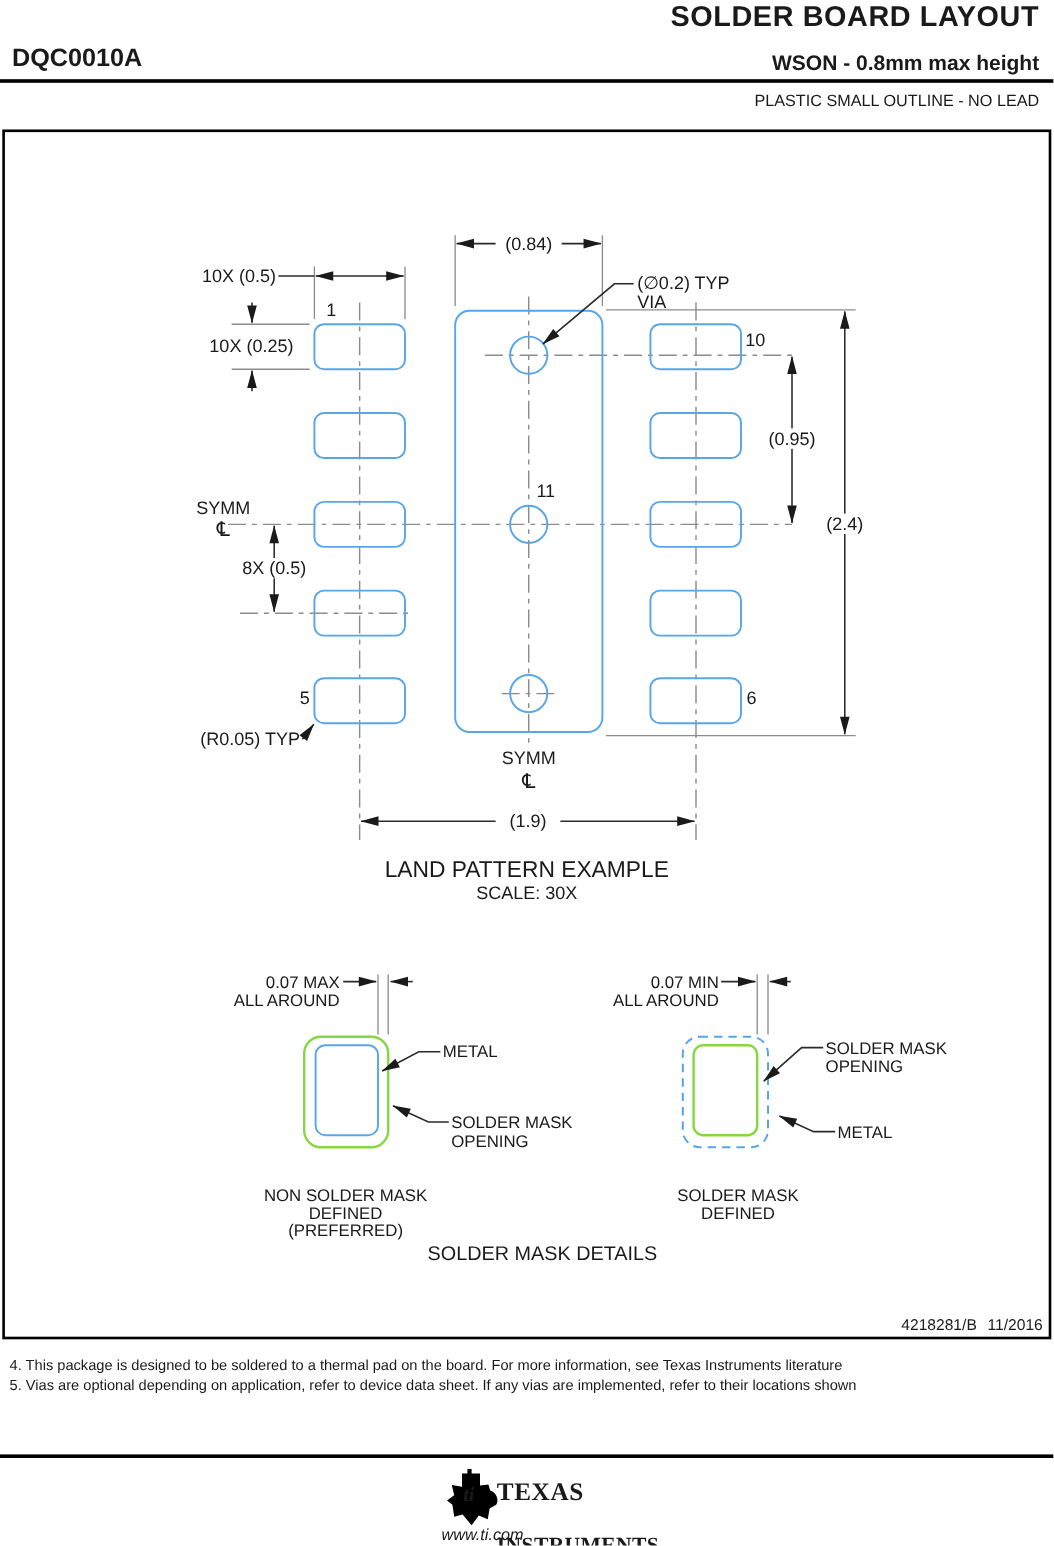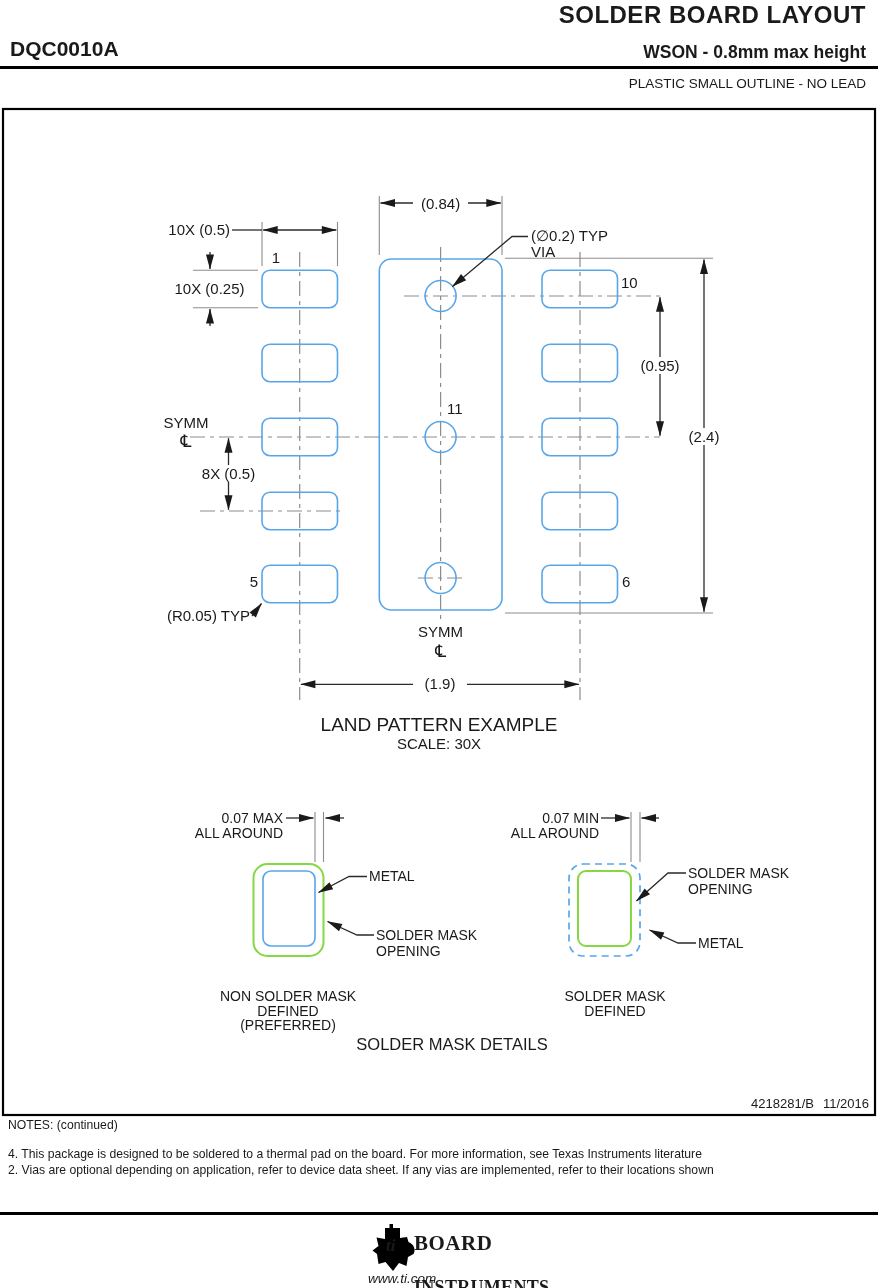--- a/index.html
+++ b/index.html
@@ -185,27 +185,26 @@
     <text class="t14 mid" x="615" y="1015.5">DEFINED</text>
   </g>
 
   <text class="tsm mid" x="452" y="1050">SOLDER MASK DETAILS</text>
 
   <text class="tdoc end" x="814" y="1108">4218281/B</text>
   <text class="tdoc end" x="869" y="1108">11/2016</text>
 </svg>
 
 <div class="abs notes">
-  <div>NOTES: (continued)</div>
   <div class="sp"></div>
   <div>4. This package is designed to be soldered to a thermal pad on the board. For more information, see Texas Instruments literature</div>
-  <div>2. Vias are optional depending on application, refer to device data sheet. If any vias are implemented, refer to their locations shown</div>
+  <div>5. Vias are optional depending on application, refer to device data sheet. If any vias are implemented, refer to their locations shown</div>
 </div>
 
 <div class="abs ftr-rule"></div>
 <svg class="abs bug" width="44" height="48" viewBox="0 0 44 48">
   <path d="M13,4 L28,4 L28,14 L35,13 L36.5,18 C42,20 44,26 41.5,30 L36,33 L34.5,42 L27,39 L21,47 L13.5,38 L6.5,40 L5,30 L0.5,26.5 L6.5,22 L4.5,13.5 L13,15 Z" fill="#000"></path>
   <rect x="17.5" y="0" width="3.5" height="8" fill="#000"></rect>
   <text x="14" y="27" fill="#fff" style="font:bold italic 17px 'Liberation Serif',serif">ti</text>
 </svg>
-<div class="abs brand1">BOARD</div>
+<div class="abs brand1">TEXAS</div>
 <div class="abs brand2">INSTRUMENTS</div>
 <div class="abs site">www.ti.com</div>
 
 </body></html>

